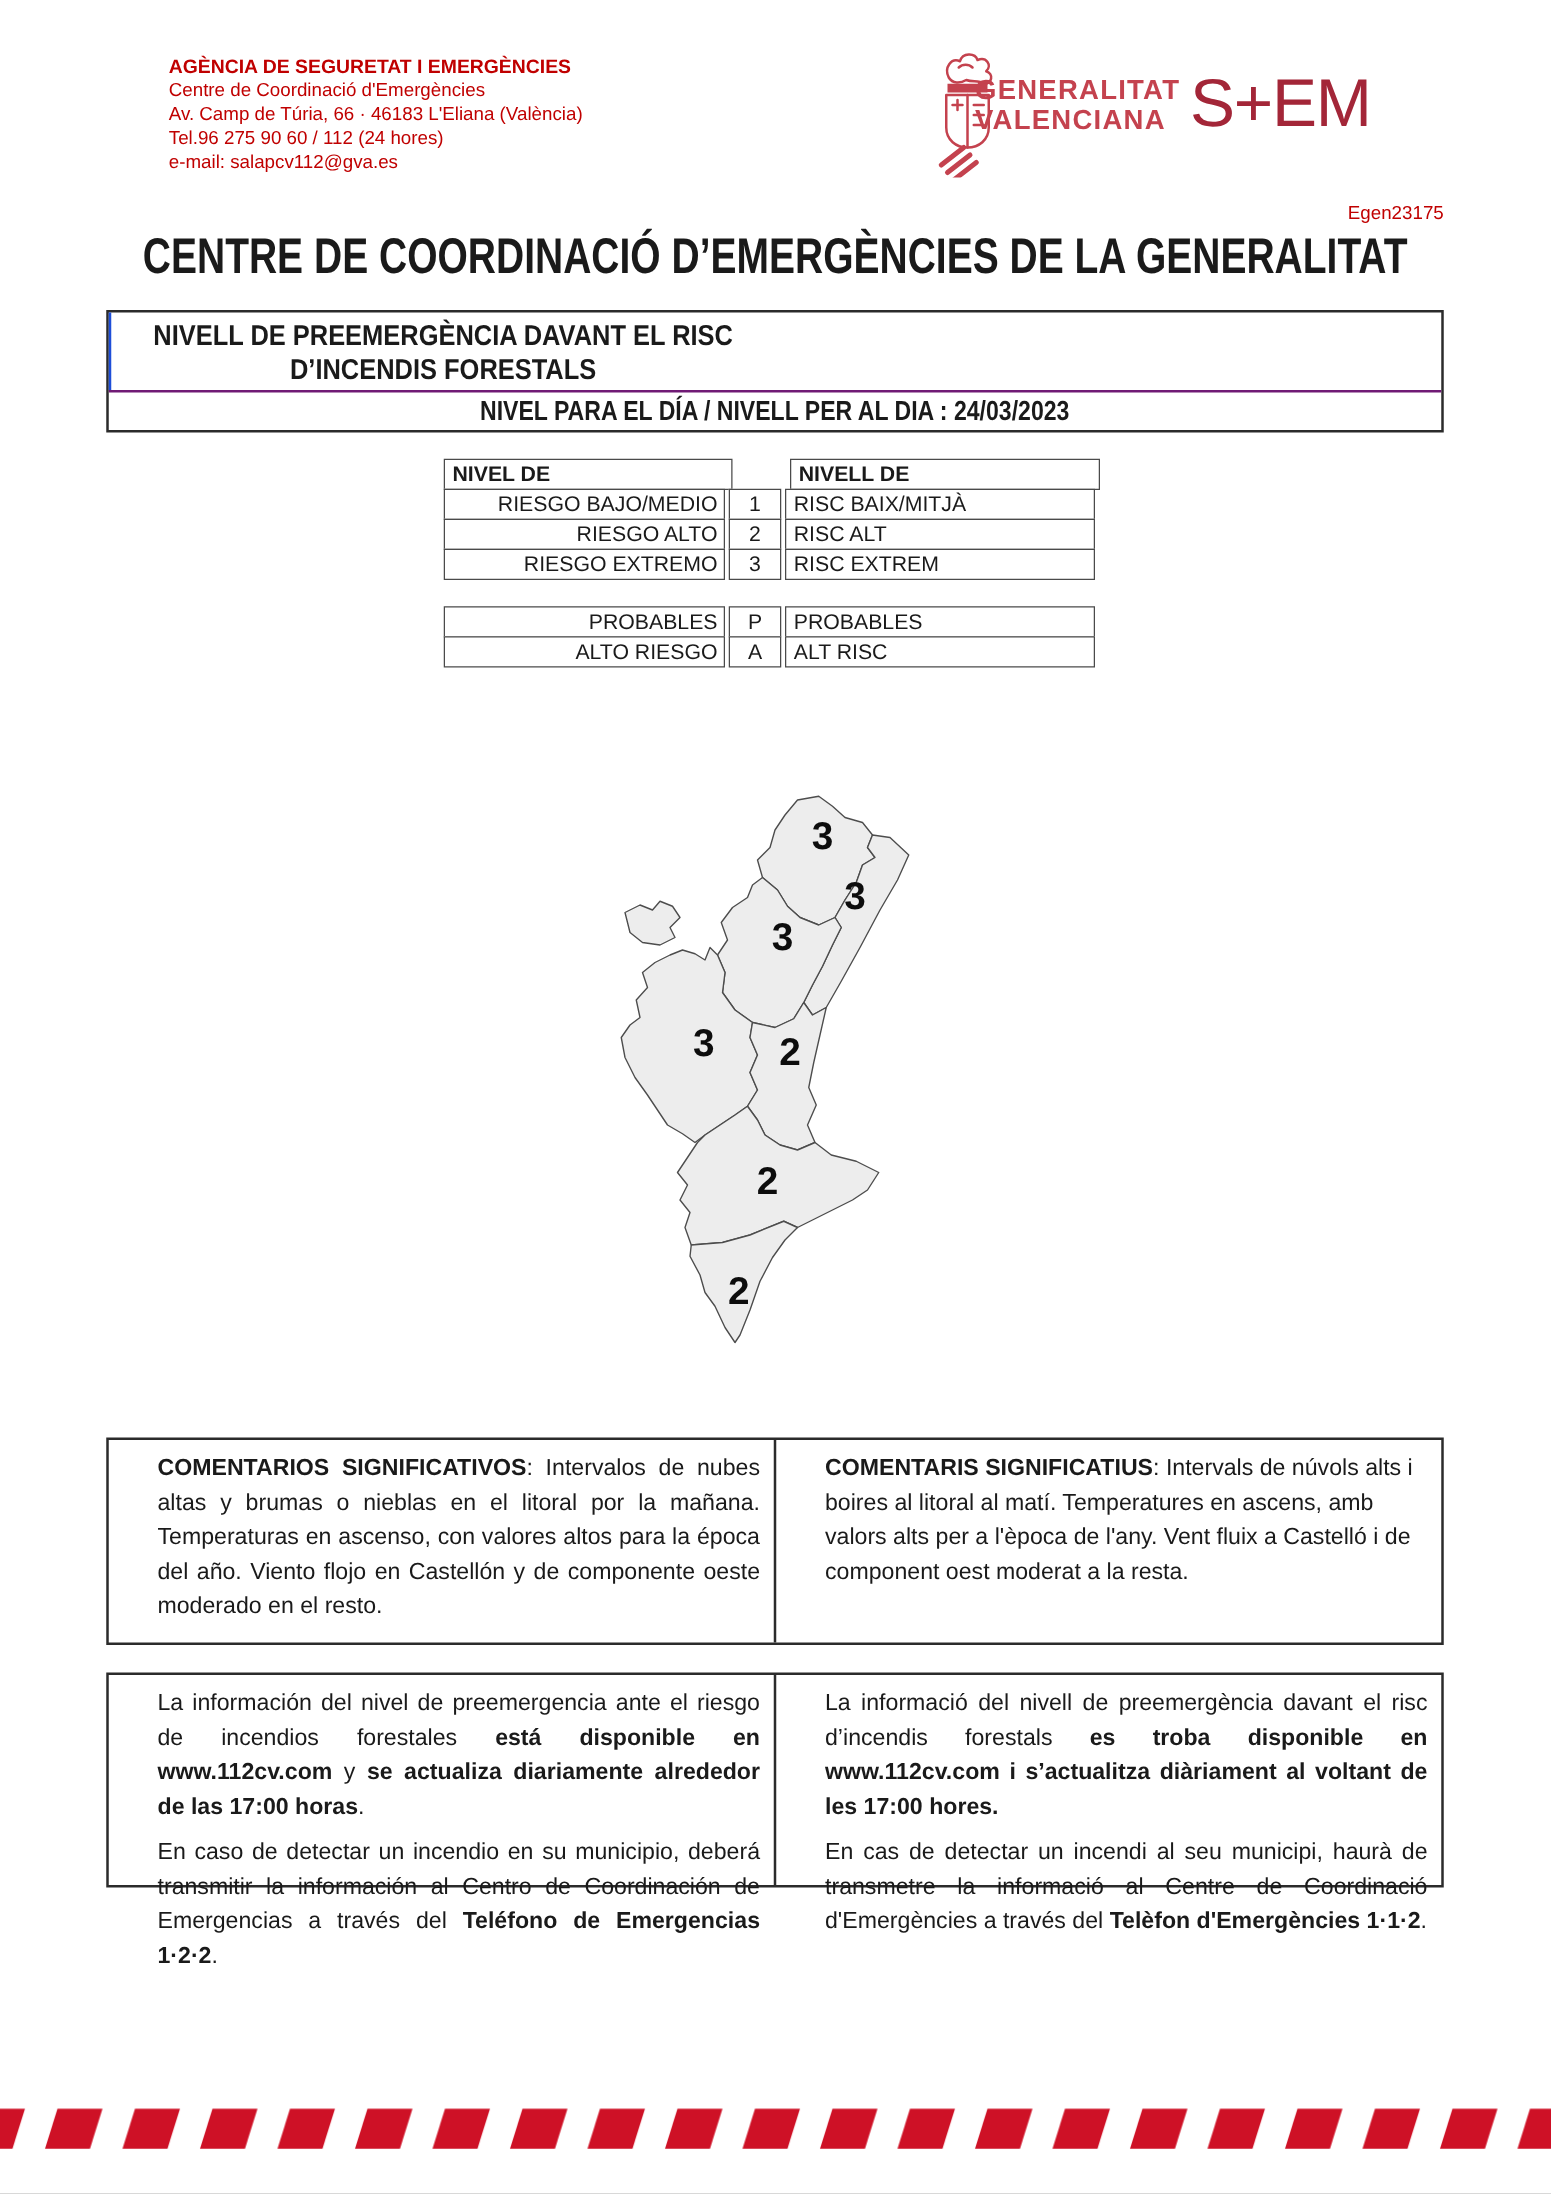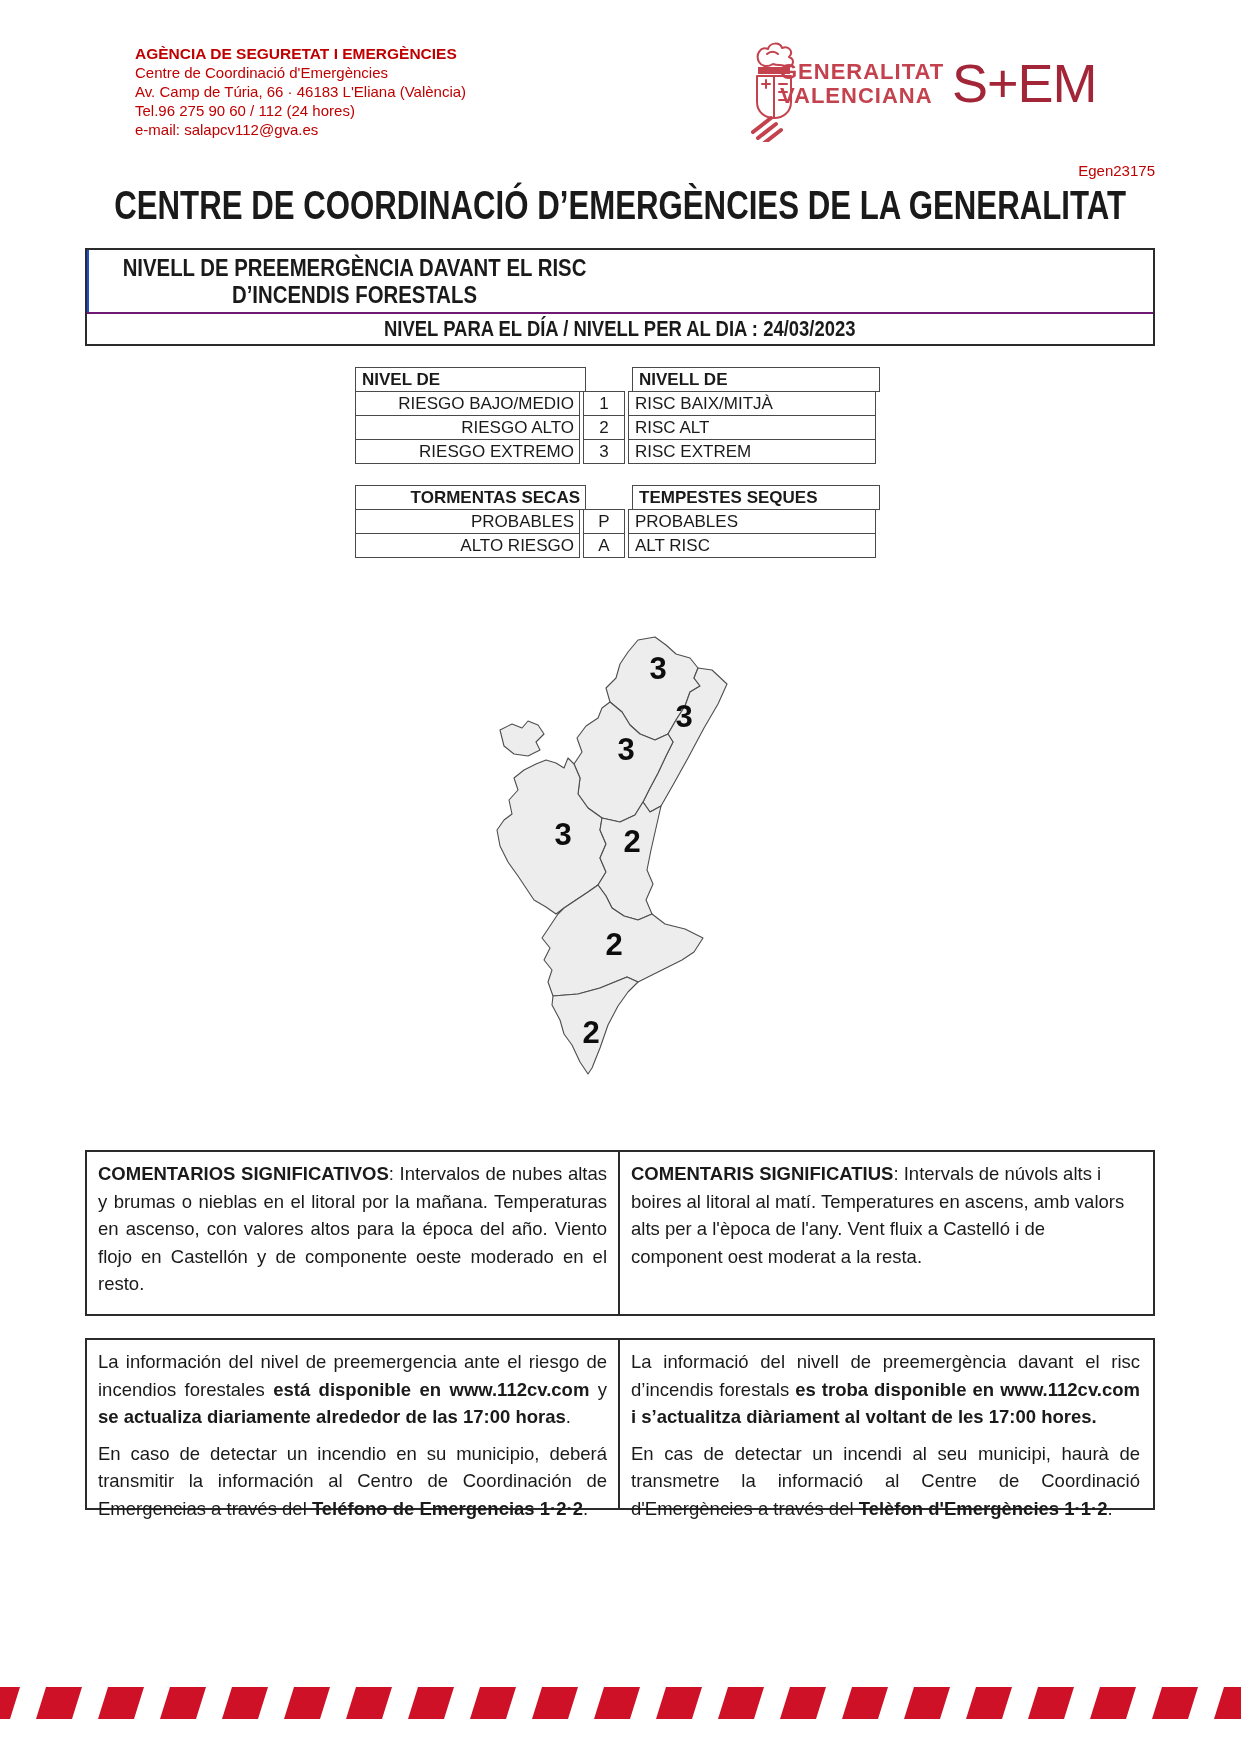--- a/index.html
+++ b/index.html
@@ -50,21 +50,21 @@
   
   .map-box { left:480px; top:630px; width:320px; height:460px; }
   .map-box svg { display:block; }
   .zone { fill:var(--map-fill); stroke:var(--map-stroke); stroke-width:1.1; stroke-linejoin:round; }
   .zone-label { font-family:"Liberation Sans","DejaVu Sans",sans-serif; font-weight:bold; font-size:31px; fill:#0d0d0d; text-anchor:middle; }
 
   
   .twocol { left:85px; width:1066px; display:flex; border:2px solid #2b2b2b; }
   .comments { top:1150px; height:162px; }
   .infobox { top:1338px; height:168px; }
-  .tc-cell { width:531px; padding:8px 11px 13px 11px; box-sizing:border-box; font-size:18.5px; line-height:27.5px; }
+  .tc-cell { width:531px; padding:8px 11px 13px 11px; box-sizing:border-box; font-size:18.5px; line-height:27.5px;margin-left:28px; }
   .tc-cell.left { border-right:2px solid #2b2b2b; width:533px; }
   .just { text-align:justify; }
   .tc-cell p { margin:0 0 9px 0; }
 
   
   .stripes { left:0; top:1686px; width:1241px; height:34px; }
 </style>
 </head>
 <body>
 
@@ -140,25 +140,20 @@
       <div class="lt-cell lt-va">RISC ALT</div>
     </div>
     <div class="lt-row">
       <div class="lt-cell lt-es">RIESGO EXTREMO</div>
       <div class="lt-cell lt-code">3</div>
       <div class="lt-cell lt-va">RISC EXTREM</div>
     </div>
   </div>
 
   <div class="abs ltab" style="top:485px;">
-    <div class="lt-row">
-      <div class="lt-cell lt-es lt-head" style="text-align:right;">TORMENTAS SECAS</div>
-      <div class="lt-code ghost"></div>
-      <div class="lt-cell lt-va lt-head">TEMPESTES SEQUES</div>
-    </div>
     <div class="lt-row">
       <div class="lt-cell lt-es">PROBABLES</div>
       <div class="lt-cell lt-code">P</div>
       <div class="lt-cell lt-va">PROBABLES</div>
     </div>
     <div class="lt-row">
       <div class="lt-cell lt-es">ALTO RIESGO</div>
       <div class="lt-cell lt-code">A</div>
       <div class="lt-cell lt-va">ALT RISC</div>
     </div>

